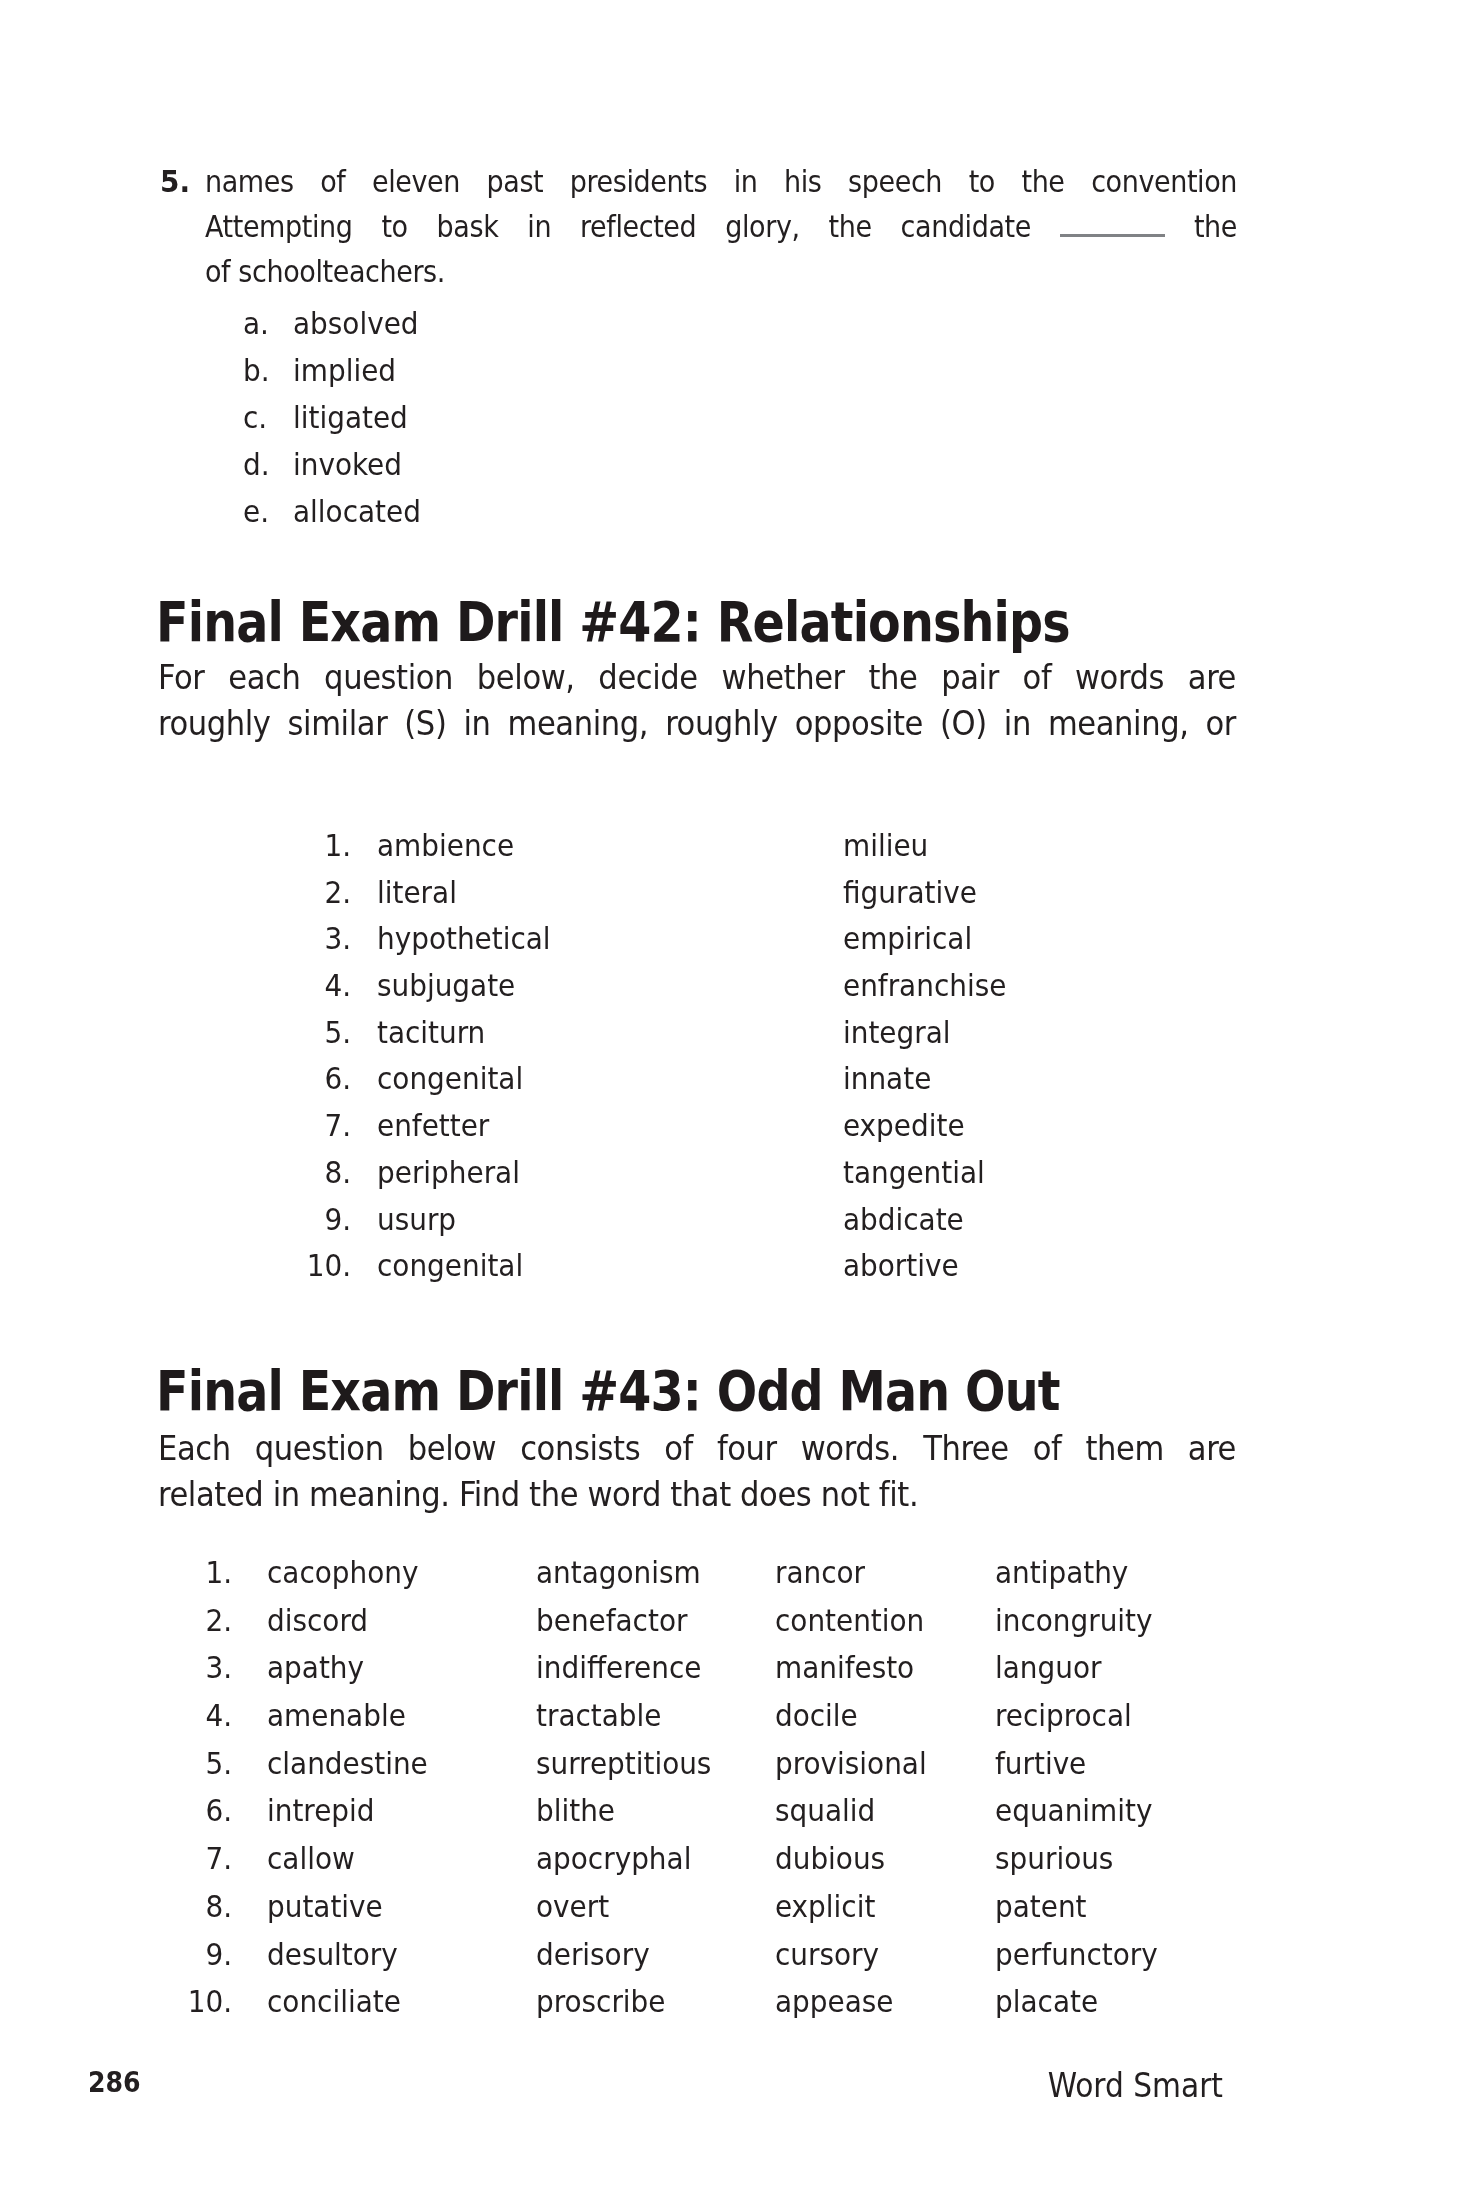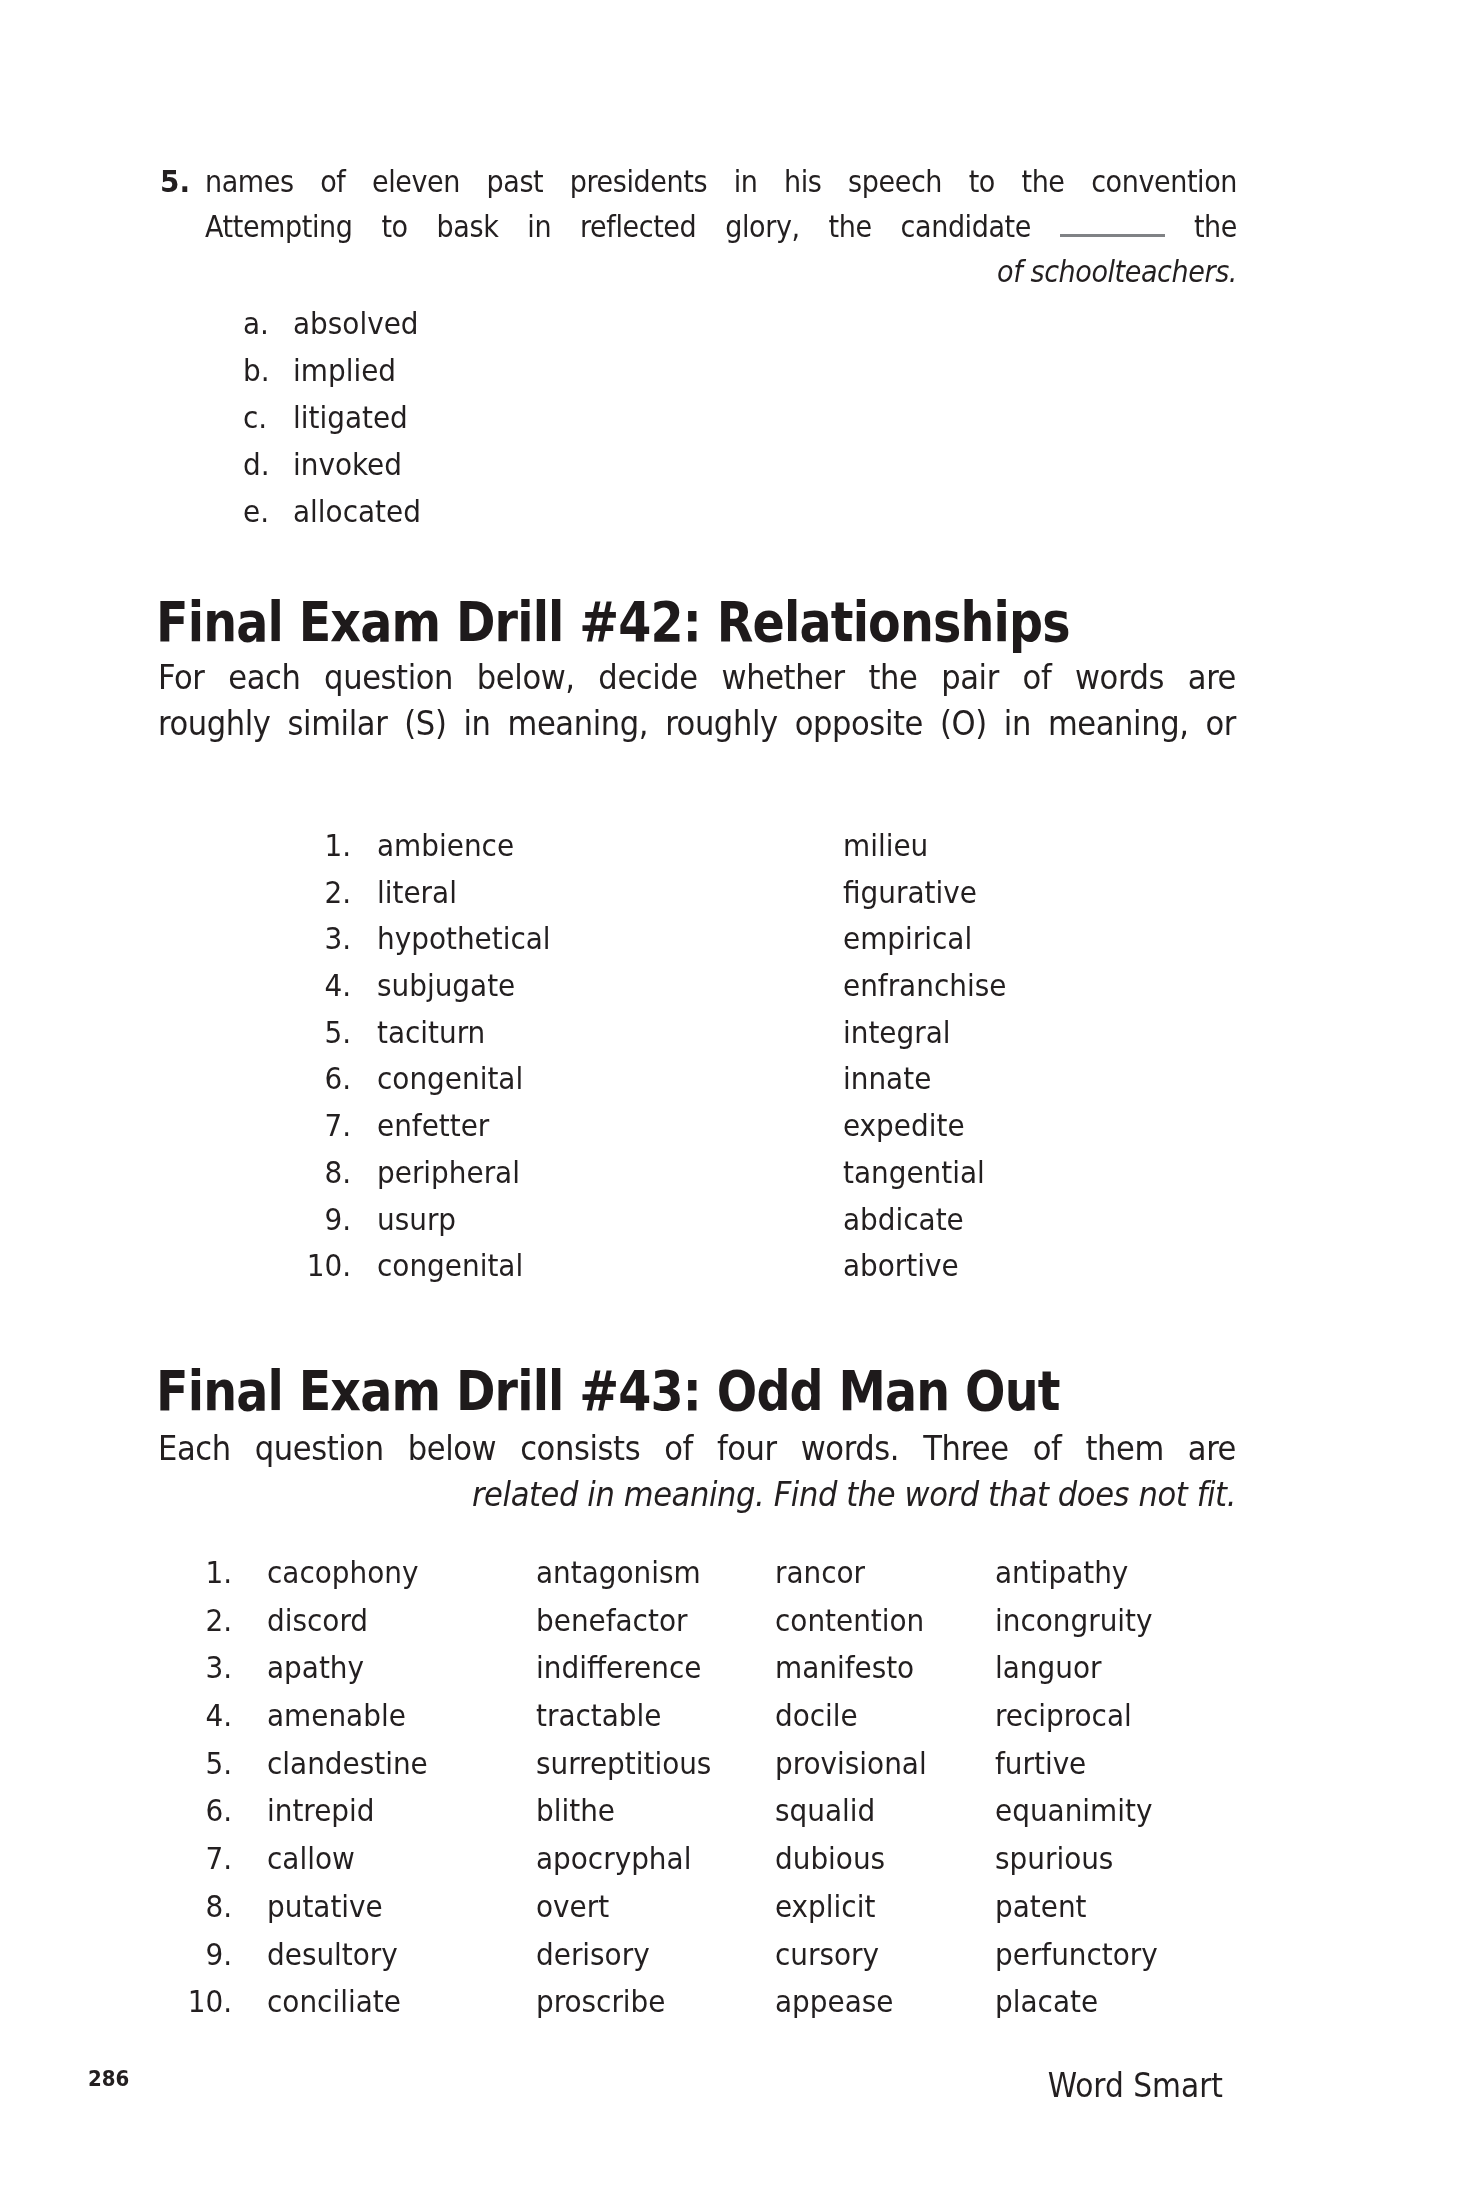--- a/index.html
+++ b/index.html
@@ -6,21 +6,21 @@
   .page{
     position:relative;width:1459px;height:2189px;background:#ffffff;overflow:hidden;
     font-family:"DejaVu Sans","Liberation Sans",sans-serif;
     color:#231f20;font-stretch:condensed;
   }
   
   .q5{position:absolute;top:159px;left:0;width:1459px;}
   .q5-num{position:absolute;left:160px;top:0;font-weight:bold;font-size:31px;line-height:45px;}
   .q5-text{position:absolute;left:205px;top:0;width:1032px;font-size:30px;line-height:45px;letter-spacing:-0.4px;}
   .jline{text-align:justify;text-align-last:justify;white-space:normal;}
-  .lline{text-align:right;font-style:italic;}
+  .lline{text-align:left;}
   .blank{display:inline-block;width:105px;height:3px;background:#808285;}
   .options{position:absolute;top:300px;left:243px;font-size:31px;}
   .opt-row{display:grid;grid-template-columns:50px auto;height:47px;line-height:47px;}
   
   .heading{
     position:absolute;left:156px;margin:0;font-size:56px;font-weight:bold;line-height:56px;
     letter-spacing:-1px;white-space:nowrap;transform:scaleX(0.85);transform-origin:0 50%;
     font-stretch:normal;color:#1e1a1b;
   }
   .h42{top:594px;}
@@ -33,21 +33,21 @@
   .list42{position:absolute;top:822px;left:0;width:1459px;font-size:31px;}
   .row42{display:grid;grid-template-columns:351px 492px auto;height:46.7px;line-height:46.7px;}
   .row42 .num{text-align:right;}
   .row42 .left{padding-left:26px;}
   
   .list43{position:absolute;top:1549px;left:0;width:1459px;font-size:31px;}
   .row43{display:grid;grid-template-columns:232px 304px 239px 220px auto;height:47.7px;line-height:47.7px;}
   .row43 .num{text-align:right;}
   .row43 .c2{padding-left:35px;}
   
-  .footer-left{position:absolute;top:2066px;left:88px;font-size:22px;font-weight:bold;}
+  .footer-left{position:absolute;top:2066px;left:88px;font-size:28px;font-weight:bold;}
   .footer-right{position:absolute;top:2066px;right:236px;font-size:33px;}
 </style>
 </head>
 <body>
 
 <div class="page">
 
   <div class="q5">
     <div class="q5-num">5.</div>
     <div class="q5-text">

